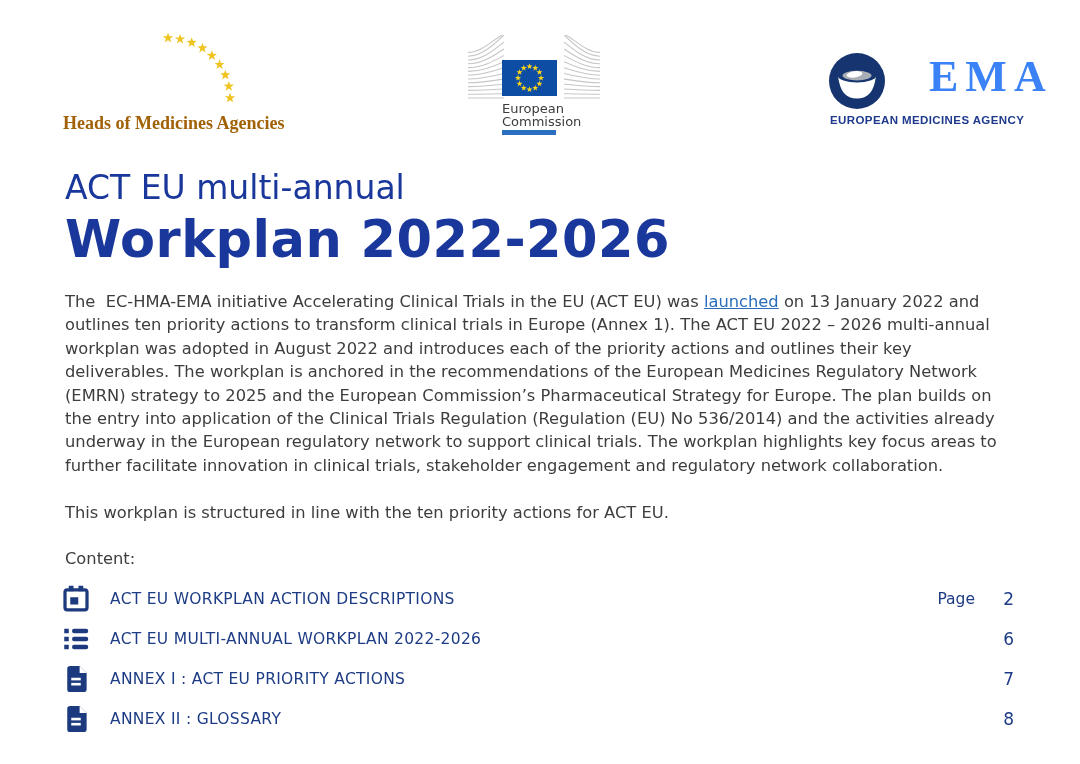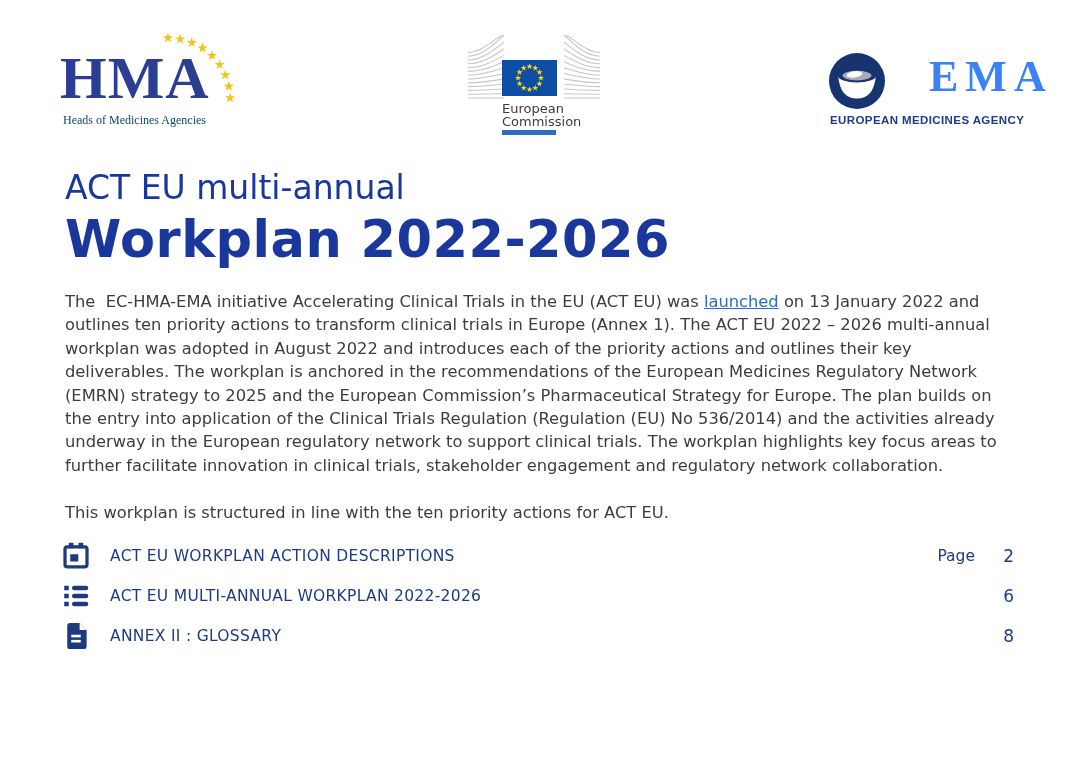--- a/index.html
+++ b/index.html
@@ -23,21 +23,21 @@
   .hma-logo{position:absolute;left:58px;top:26px;width:180px;height:112px;}
   .hma-stars{position:absolute;left:0;top:0;width:180px;height:110px;}
   .hma-acronym{
     position:absolute;left:2px;top:20px;
     font-family:"Liberation Serif","DejaVu Serif",serif;
     font-size:60px;line-height:64px;font-weight:600;color:#2c3e94;letter-spacing:1px;
   }
   .hma-sub{
     position:absolute;left:5px;top:87px;
     font-family:"Liberation Serif","DejaVu Serif",serif;
-    font-size:12px;color:#0c4a6e;white-space:nowrap;
+    font-size:18px;color:#a16207;white-space:nowrap;font-weight:bold;
   }
   .ec-logo{position:absolute;left:455px;top:30px;width:200px;height:100px;}
   .ec-fan{position:absolute;top:5px;width:36px;height:66px;}
   .fan-left{left:13px;}
   .fan-right{left:109px;transform:scaleX(-1);}
   .ec-flag{position:absolute;left:47px;top:30px;width:55px;height:36px;background:var(--eu-flag-blue);}
   .ec-flag svg{display:block;width:55px;height:36px;}
   .ec-text{position:absolute;left:47px;top:72px;font-size:13px;line-height:13px;color:#3c3c3c;}
   .ec-bar{position:absolute;left:47px;top:100px;width:54px;height:5px;background:#2b6fc0;}
   .ema-logo{position:absolute;left:828px;top:52px;width:190px;height:80px;}
@@ -85,21 +85,20 @@
           <polygon points="110.00,6.60 111.27,10.25 115.14,10.33 112.05,12.67 113.17,16.37 110.00,14.16 106.83,16.37 107.95,12.67 104.86,10.33 108.73,10.25" fill="#f0c420"></polygon>
           <polygon points="122.10,7.75 123.37,11.41 127.23,11.48 124.15,13.82 125.27,17.52 122.10,15.31 118.92,17.52 120.04,13.82 116.96,11.48 120.83,11.41" fill="#f0c420"></polygon>
           <polygon points="133.73,11.17 135.00,14.82 138.86,14.90 135.78,17.23 136.90,20.94 133.73,18.73 130.55,20.94 131.67,17.23 128.59,14.90 132.46,14.82" fill="#f0c420"></polygon>
           <polygon points="144.45,16.71 145.71,20.36 149.58,20.44 146.50,22.78 147.62,26.48 144.45,24.27 141.27,26.48 142.39,22.78 139.31,20.44 143.18,20.36" fill="#f0c420"></polygon>
           <polygon points="153.84,24.17 155.11,27.83 158.98,27.90 155.89,30.24 157.01,33.94 153.84,31.73 150.67,33.94 151.79,30.24 148.70,27.90 152.57,27.83" fill="#f0c420"></polygon>
           <polygon points="161.55,33.27 162.82,36.92 166.69,37.00 163.61,39.33 164.73,43.03 161.55,40.83 158.38,43.03 159.50,39.33 156.42,37.00 160.28,36.92" fill="#f0c420"></polygon>
           <polygon points="167.28,43.64 168.55,47.29 172.42,47.37 169.33,49.71 170.45,53.41 167.28,51.20 164.11,53.41 165.23,49.71 162.14,47.37 166.01,47.29" fill="#f0c420"></polygon>
           <polygon points="170.81,54.89 172.08,58.55 175.94,58.63 172.86,60.96 173.98,64.66 170.81,62.45 167.63,64.66 168.75,60.96 165.67,58.63 169.54,58.55" fill="#f0c420"></polygon>
           <polygon points="172.00,66.60 173.27,70.25 177.14,70.33 174.05,72.67 175.17,76.37 172.00,74.16 168.83,76.37 169.95,72.67 166.86,70.33 170.73,70.25" fill="#f0c420"></polygon>
         </svg>
-      <div class="hma-acronym">HMA</div>
       <div class="hma-sub">Heads of Medicines Agencies</div>
     </div>
 
     <div class="ec-logo">
       <svg id="fan-left" class="ec-fan fan-left" viewBox="0 0 36 66">
           <path d="M0 63.0 C 14 63.0, 26 63.0, 36 63.0" fill="none" stroke="#c6c6c6" stroke-width="1.1"></path>
           <path d="M0 59.2 C 14 59.2, 26 58.9, 36 58.7" fill="none" stroke="#c6c6c6" stroke-width="1.1"></path>
           <path d="M0 55.4 C 14 55.4, 26 54.7, 36 54.0" fill="none" stroke="#c6c6c6" stroke-width="1.1"></path>
           <path d="M0 51.6 C 14 51.6, 26 50.2, 36 49.1" fill="none" stroke="#c6c6c6" stroke-width="1.1"></path>
           <path d="M0 47.8 C 14 47.8, 26 45.7, 36 44.0" fill="none" stroke="#c6c6c6" stroke-width="1.1"></path>
@@ -165,20 +164,21 @@
 
   <div class="doc">
 
     <div class="eyebrow">ACT EU multi-annual</div>
     <h1 class="main-title">Workplan 2022-2026</h1>
 
     <p class="para"><span>The&nbsp; EC-HMA-EMA initiative Accelerating Clinical Trials in the EU (ACT EU) was </span><a href="#">launched</a><span> on 13 January 2022 and outlines ten priority actions to transform clinical trials in Europe (Annex 1). The ACT EU 2022 – 2026 multi-annual workplan was adopted in August 2022 and introduces each of the priority actions and outlines their key deliverables. The workplan is anchored in the recommendations of the European Medicines Regulatory Network (EMRN) strategy to 2025 and the European Commission’s Pharmaceutical Strategy for Europe. The plan builds on the entry into application of the Clinical Trials Regulation (Regulation (EU) No 536/2014) and the activities already underway in the European regulatory network to support clinical trials. The workplan highlights key focus areas to further facilitate innovation in clinical trials, stakeholder engagement and regulatory network collaboration.</span></p>
 
     <p class="para para-2">This workplan is structured in line with the ten priority actions for ACT EU.</p>
 
+    <div class="content-label">Content:</div>
 
     <div class="toc" id="toc-list">
         <div class="toc-row">
           <span class="toc-icon">
             <svg viewBox="0 0 24 24">
               <rect x="3.2" y="4.6" width="17.6" height="16" rx="1.8" fill="none" stroke="currentColor" stroke-width="2.6"></rect>
               <rect x="6.2" y="1.4" width="3.8" height="4.4" fill="currentColor"></rect>
               <rect x="14" y="1.4" width="3.8" height="4.4" fill="currentColor"></rect>
               <rect x="7.4" y="10.6" width="6.4" height="5.8" fill="currentColor"></rect>
             </svg>
@@ -204,20 +204,33 @@
         </div>
         <div class="toc-row">
           <span class="toc-icon">
             <svg viewBox="0 0 24 24">
               <path d="M7.3 1.6h7.6l5.6 5.6v12.9a2.3 2.3 0 0 1-2.3 2.3H7.3A2.3 2.3 0 0 1 5 20.1V3.9a2.3 2.3 0 0 1 2.3-2.3z" fill="currentColor"></path>
               <path d="M14.9 1.6l5.6 5.6h-5.6z" fill="#fff"></path>
               <rect x="8.2" y="11" width="7.6" height="2.1" fill="#fff"></rect>
               <rect x="8.2" y="15.1" width="7.6" height="2.1" fill="#fff"></rect>
             </svg>
           </span>
+          <span class="toc-label">ANNEX I : ACT EU PRIORITY ACTIONS</span>
+          <span class="toc-pageword"></span>
+          <span class="toc-pagenum">7</span>
+        </div>
+        <div class="toc-row">
+          <span class="toc-icon">
+            <svg viewBox="0 0 24 24">
+              <path d="M7.3 1.6h7.6l5.6 5.6v12.9a2.3 2.3 0 0 1-2.3 2.3H7.3A2.3 2.3 0 0 1 5 20.1V3.9a2.3 2.3 0 0 1 2.3-2.3z" fill="currentColor"></path>
+              <path d="M14.9 1.6l5.6 5.6h-5.6z" fill="#fff"></path>
+              <rect x="8.2" y="11" width="7.6" height="2.1" fill="#fff"></rect>
+              <rect x="8.2" y="15.1" width="7.6" height="2.1" fill="#fff"></rect>
+            </svg>
+          </span>
           <span class="toc-label">ANNEX II : GLOSSARY</span>
           <span class="toc-pageword"></span>
           <span class="toc-pagenum">8</span>
         </div>
       </div>
 
   </div>
 </div>
 
 </body></html>

